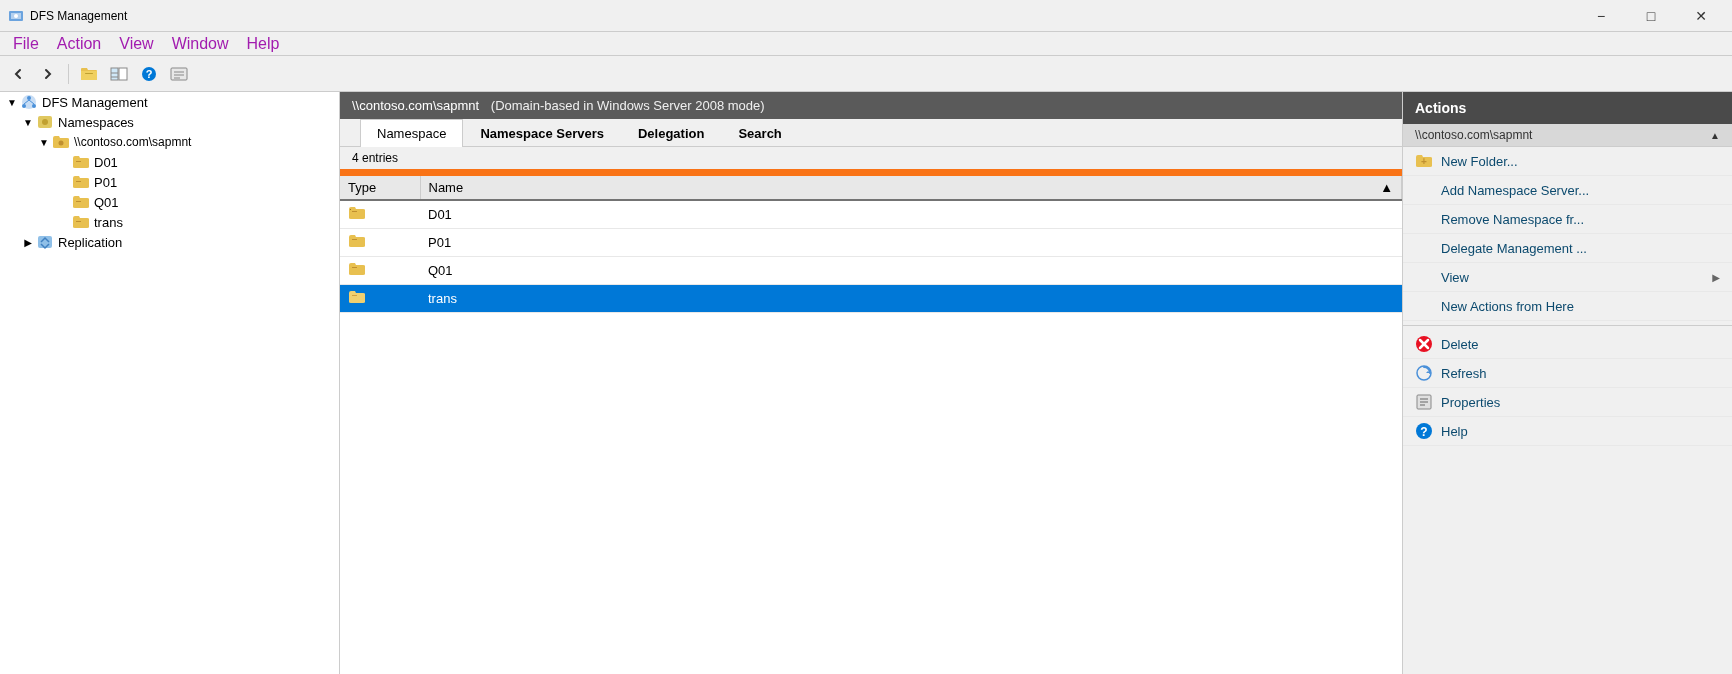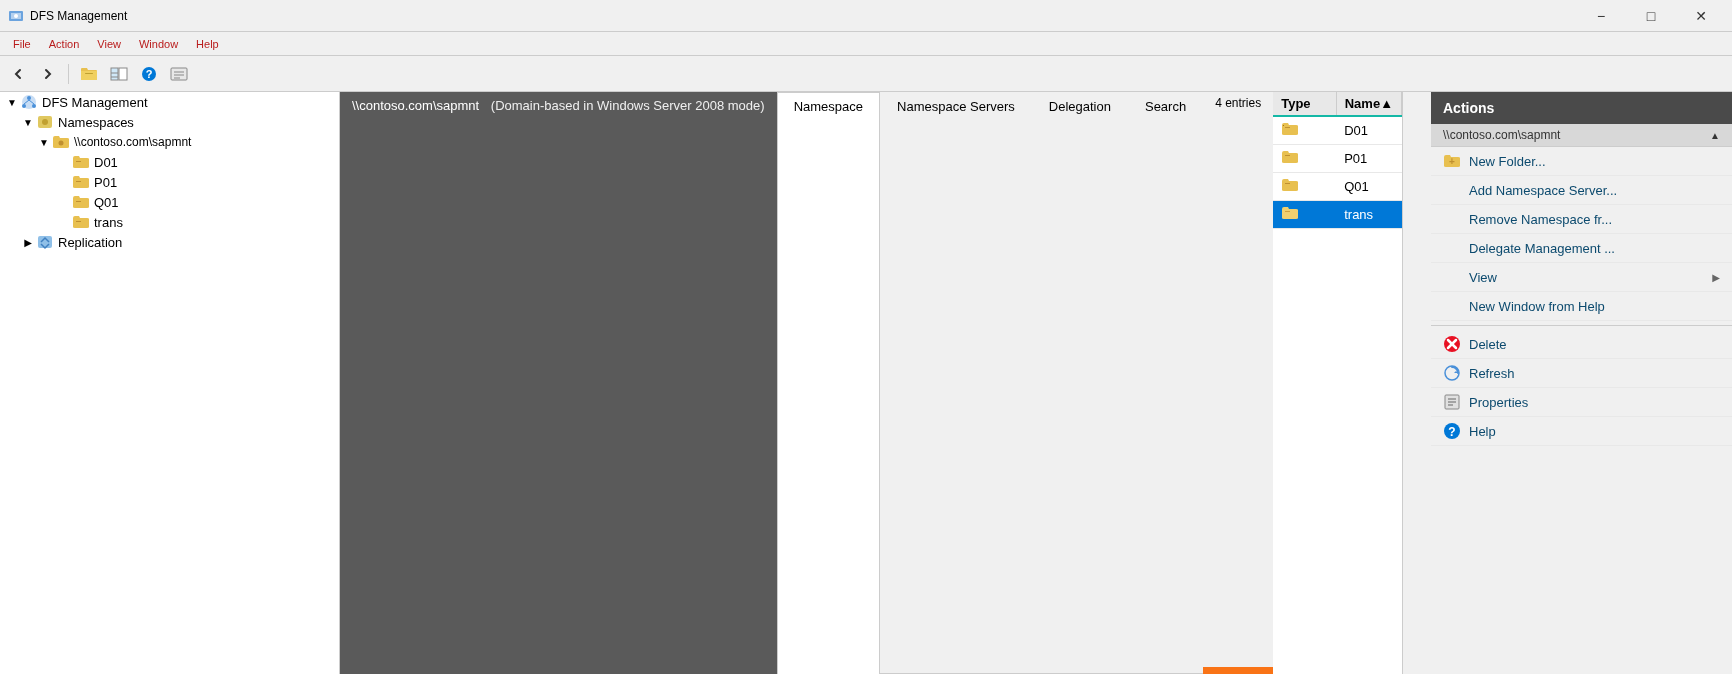--- a/index.html
+++ b/index.html
@@ -58,22 +58,22 @@
       height: 24px;
       display: flex;
       align-items: center;
       padding: 0 4px;
       border-bottom: 1px solid #ccc;
       flex-shrink: 0;
     }
     .menu-item {
       padding: 2px 8px;
       cursor: pointer;
-      font-size: 11px;
-      color: #b91c1c;
+      font-size: 16px;
+      color: #a21caf;
       border: 1px solid transparent;
     }
 
     
     .toolbar {
       background: #f0f0f0;
       height: 36px;
       display: flex;
       align-items: center;
       padding: 0 4px;
@@ -129,21 +129,21 @@
       width: 18px;
       height: 16px;
       margin-right: 4px;
       flex-shrink: 0;
     }
 
     
     .center-panel {
       flex: 1;
       display: flex;
-      flex-direction: row;
+      flex-direction: column;
       overflow: hidden;
     }
 
     
     .content-header {
       background: #5a5a5a;
       color: #fff;
       padding: 6px 12px;
       font-size: 13px;
       font-weight: normal;
@@ -158,26 +158,28 @@
       flex-shrink: 0;
     }
     .tab {
       padding: 6px 16px;
       cursor: pointer;
       border: 1px solid transparent;
       border-bottom: none;
       margin-bottom: -1px;
       font-size: 13px;
       background: transparent;
+      font-weight: bold;
     }
     .tab.active {
       background: #fff;
       border-color: #ccc;
       border-bottom-color: #fff;
       font-weight: normal;
+      margin-left: 20px;
     }
 
     
     .entries-bar {
       padding: 4px 12px;
       font-size: 12px;
       background: #f0f0f0;
       border-bottom: 7px solid #f97316;
       flex-shrink: 0;
     }
@@ -192,22 +194,22 @@
       width: 100%;
       border-collapse: collapse;
     }
     thead tr {
       background: #e8e8e8;
     }
     thead th {
       text-align: left;
       padding: 4px 8px;
       border-right: 1px solid #ccc;
-      border-bottom: 2px solid #14b8a6;
-      font-weight: bold;
+      border-bottom: 2px solid #737373;
+      font-weight: normal;
       font-size: 13px;
       cursor: pointer;
     }
     .th-name {
       display: flex;
       align-items: center;
       justify-content: space-between;
     }
     tbody tr {
       border-bottom: 1px solid #e8e8e8;
@@ -218,21 +220,20 @@
       font-size: 13px;
     }
 
     
     .actions-panel {
       width: 330px;
       background: #f0f0f0;
       border-left: 1px solid #ccc;
       overflow-y: auto;
       flex-shrink: 0;
-      padding-left: 28px;
     }
     .actions-header {
       background: #4a4a4a;
       color: #fff;
       padding: 8px 12px;
       font-size: 14px;
       font-weight: bold;
     }
     .actions-section-title {
       background: #d8d8d8;
@@ -548,21 +549,21 @@
     </div>
 
     <div class="action-item">
       <div class="action-icon"></div>
       <span class="action-label">View</span>
       <span class="action-arrow">▶</span>
     </div>
 
     <div class="action-item">
       <div class="action-icon"></div>
-      <span class="action-label">New Window from Help</span>
+      <span class="action-label">New Actions from Here</span>
     </div>
 
     <div class="action-divider"></div>
 
     <div class="action-item">
       <div class="action-icon">
         <svg width="18" height="18" viewBox="0 0 18 18">
           <circle cx="9" cy="9" r="8" fill="#e81123"></circle>
           <line x1="5" y1="5" x2="13" y2="13" stroke="white" stroke-width="2.5" stroke-linecap="round"></line>
           <line x1="13" y1="5" x2="5" y2="13" stroke="white" stroke-width="2.5" stroke-linecap="round"></line>

